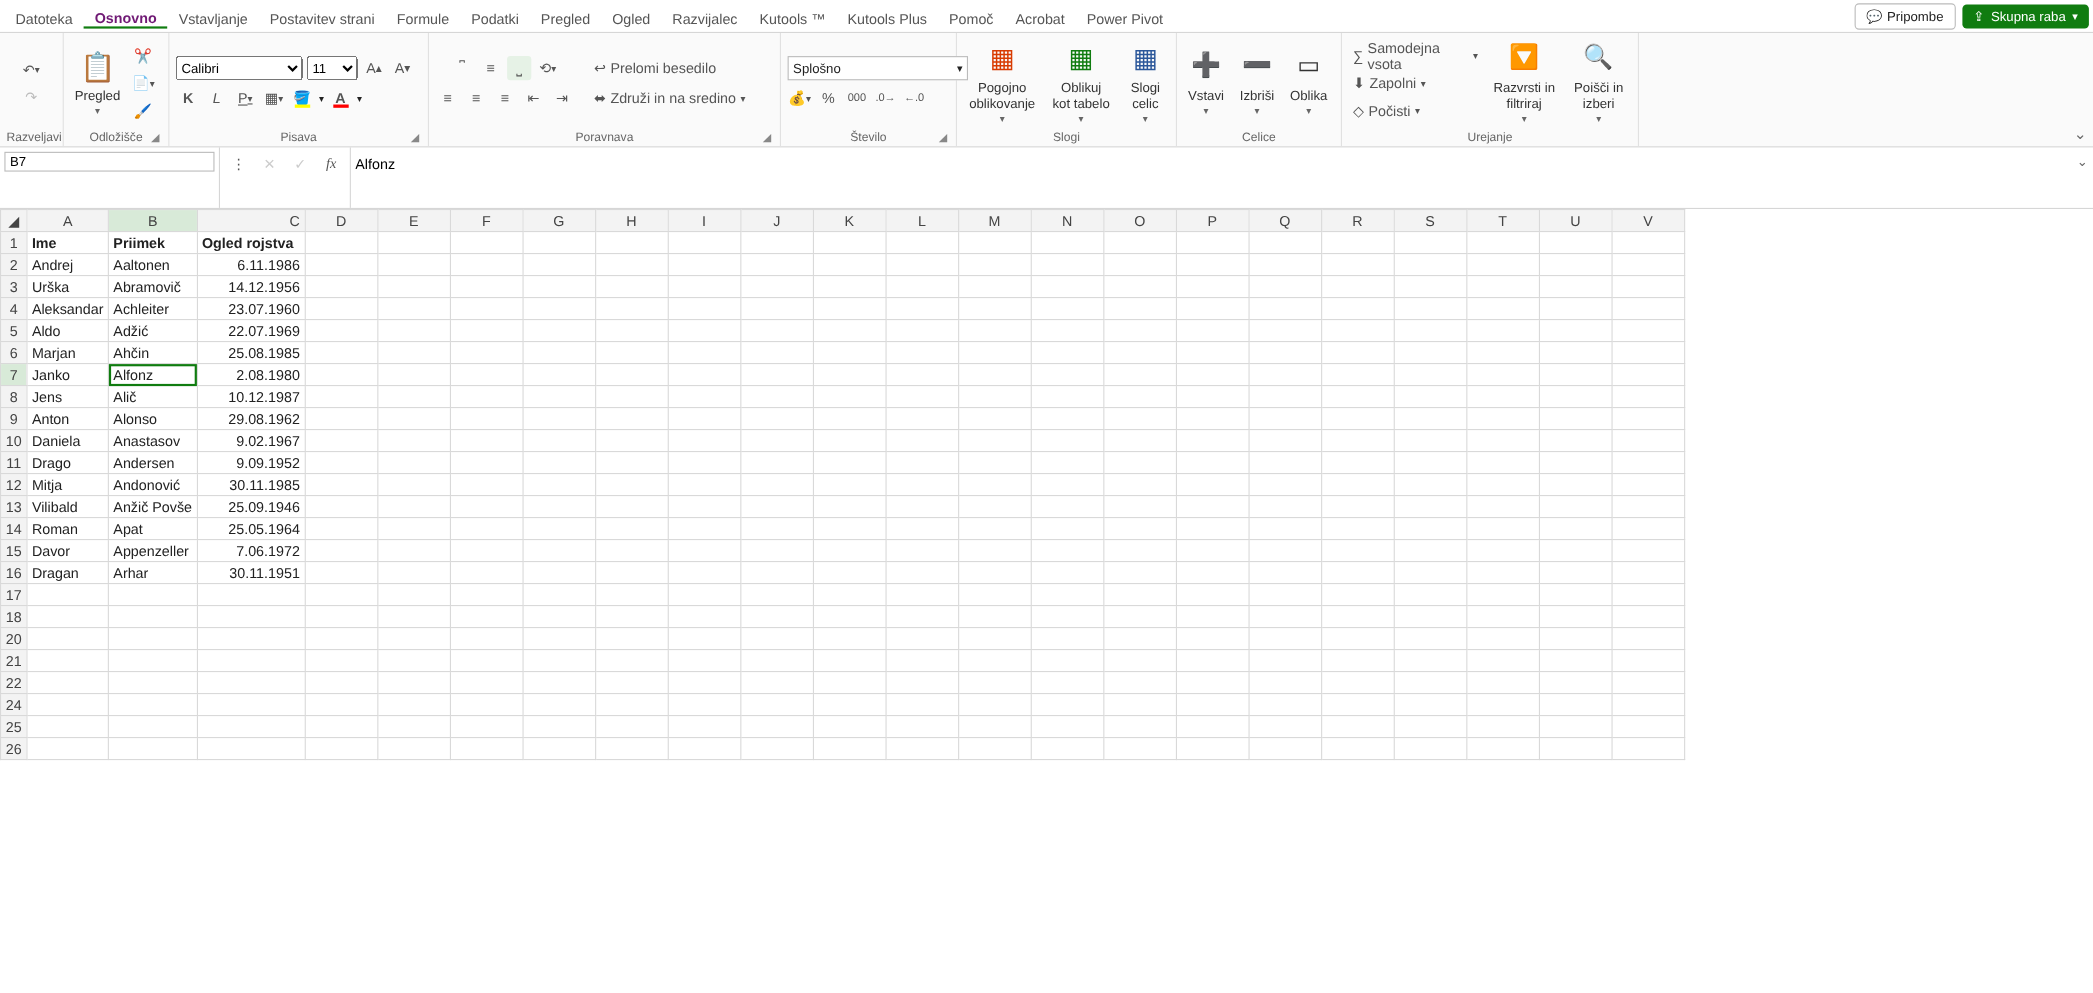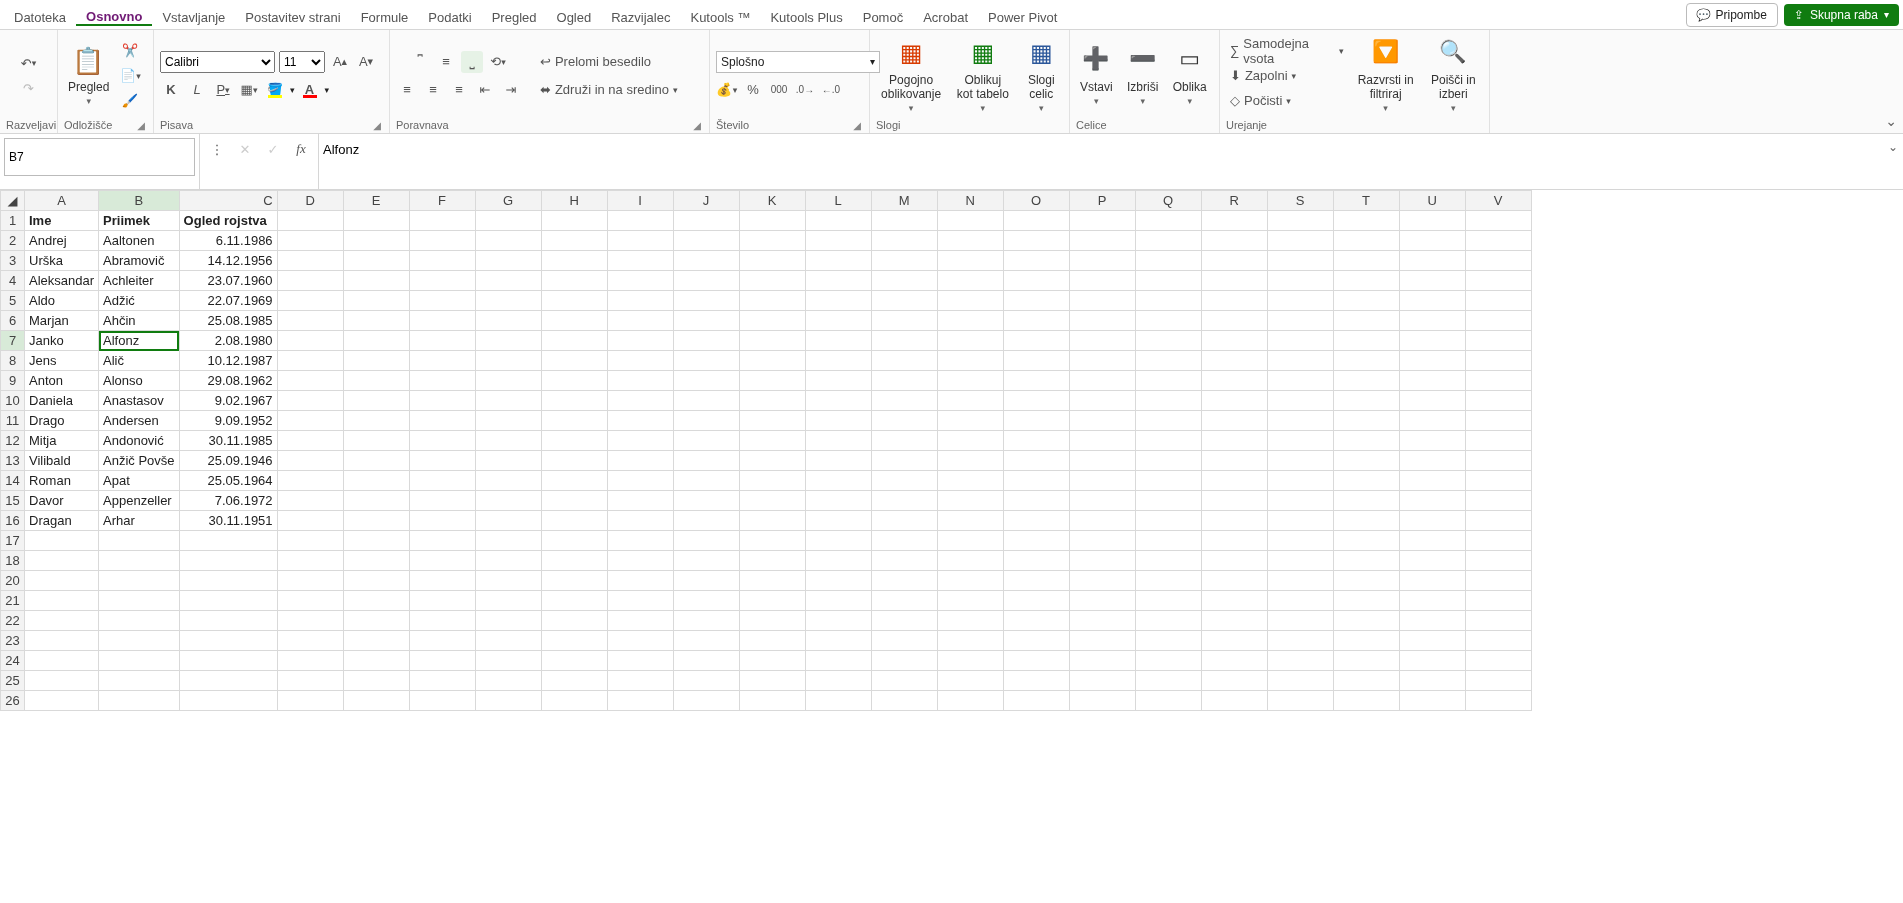--- a/index.html
+++ b/index.html
@@ -11,21 +11,21 @@
 .tab.active { color: #701a75; border-bottom: 2px solid #107c10; font-weight: 600; }
 .tabs-spacer { flex: 1; }
 .btn-comments { display: flex; align-items: center; gap: 4px; border: 1px solid #bbb; border-radius: 4px; padding: 4px 10px; margin-right: 6px; cursor: pointer; background: #fff; }
 .btn-share { display: flex; align-items: center; gap: 6px; background: #107c10; color: #fff; border-radius: 4px; padding: 4px 10px; cursor: pointer; }
 .btn-share .chev { font-size: 10px; }
 
 
 .ribbon { display: flex; height: 104px; border-bottom: 1px solid #d6d6d6; background: #fafafa; }
 .rgroup { display: flex; flex-direction: column; border-right: 1px solid #e1e1e1; padding: 4px 6px 2px; }
 .rgroup-body { display: flex; gap: 6px; flex: 1; align-items: center; }
-.rgroup-label { font-size: 11px; color: #666; padding-top: 2px; position: relative; }
+.rgroup-label { text-align: center; font-size: 11px; color: #666; padding-top: 2px; position: relative; }
 .rgroup-label .launcher { position: absolute; right: 2px; bottom: 0; font-size: 10px; color: #888; cursor: pointer; }
 
 .vstack { display: flex; flex-direction: column; gap: 3px; align-items: center; justify-content: center; }
 .hstack { display: flex; gap: 4px; align-items: flex-end; }
 
 .ibtn { min-width: 22px; height: 22px; display: flex; align-items: center; justify-content: center; border-radius: 3px; cursor: pointer; color: #555; font-size: 13px; }
 .bigbtn { display: flex; flex-direction: column; align-items: center; justify-content: center; gap: 2px; padding: 2px 4px; cursor: pointer; text-align: center; font-size: 12px; color: #333; }
 .bigbtn svg, .bigbtn .glyph { width: 32px; height: 32px; }
 .bigbtn .chev { font-size: 9px; color: #666; }
 
@@ -36,21 +36,21 @@
 
 .combo { height: 22px; border: 1px solid #bbb; background: #fff; display: flex; align-items: center; padding: 0 4px; gap: 4px; cursor: pointer; }
 .combo.numfmt { width: 164px; justify-content: space-between; }
 
 .ribbon-right { flex: 1; display:flex; justify-content:flex-end; align-items:flex-end; padding:4px 6px; }
 .ribbon-collapse { font-size: 14px; color:#666; cursor:pointer; }
 
 
 .fxbar { display: flex; align-items: stretch; height: 56px; border-bottom: 1px solid #d6d6d6; }
 .name-box { width: 200px; border-right: 1px solid #d6d6d6; display: flex; align-items: flex-start; padding: 4px; }
-.name-box input { width: 100%; height: 38px; border: 1px solid #bbb; padding: 0 4px; font-size: 12px; }
+.name-box input { width: 100%; height: 18px; border: 1px solid #bbb; padding: 0 4px; font-size: 12px; }
 .fx-controls { display: flex; align-items: flex-start; gap: 6px; padding: 4px 6px; border-right: 1px solid #d6d6d6; color: #888; }
 .fx-controls .fx { font-style: italic; font-family: serif; }
 .fx-input { flex: 1; padding: 4px; }
 .fx-input input { width: 100%; height: 22px; border: none; outline: none; font-size: 13px; }
 .fx-expand { width: 20px; display:flex; align-items:flex-start; justify-content:center; padding-top:6px; color:#666; cursor:pointer; }
 
 
 .grid-wrap { position: relative; }
 .grid { border-collapse: collapse; table-layout: fixed; }
 .grid th, .grid td { border: 1px solid #d9d9d9; font-size: 13px; height: 20px; padding: 0 4px; white-space: nowrap; overflow: hidden; }
@@ -858,45 +858,20 @@
           <td class="colW"></td>
           <td class="colW"></td>
           <td class="colW"></td>
           <td class="colW"></td>
           <td class="colW"></td>
           <td class="colW"></td>
           <td class="colW"></td>
           <td class="colW"></td>
         </tr>
         <tr>
-          <th>23</th>
-          <td class="colA"></td>
-          <td class="colB"></td>
-          <td class="colC txt-right"></td>
-          <td class="colW"></td>
-          <td class="colW"></td>
-          <td class="colW"></td>
-          <td class="colW"></td>
-          <td class="colW"></td>
-          <td class="colW"></td>
-          <td class="colW"></td>
-          <td class="colW"></td>
-          <td class="colW"></td>
-          <td class="colW"></td>
-          <td class="colW"></td>
-          <td class="colW"></td>
-          <td class="colW"></td>
-          <td class="colW"></td>
-          <td class="colW"></td>
-          <td class="colW"></td>
-          <td class="colW"></td>
-          <td class="colW"></td>
-          <td class="colW"></td>
-        </tr>
-        <tr>
           <th>24</th>
           <td class="colA"></td>
           <td class="colB"></td>
           <td class="colC txt-right"></td>
           <td class="colW"></td>
           <td class="colW"></td>
           <td class="colW"></td>
           <td class="colW"></td>
           <td class="colW"></td>
           <td class="colW"></td>

